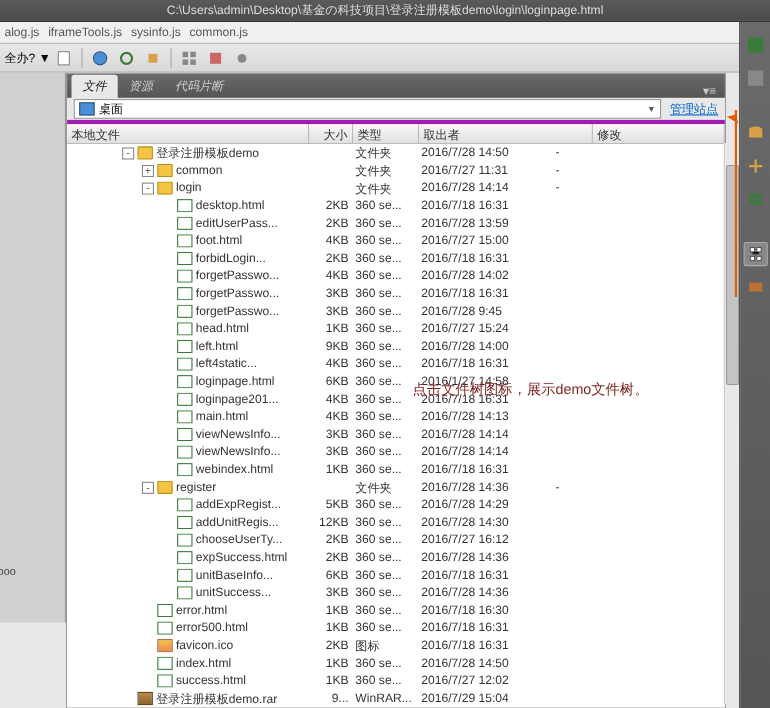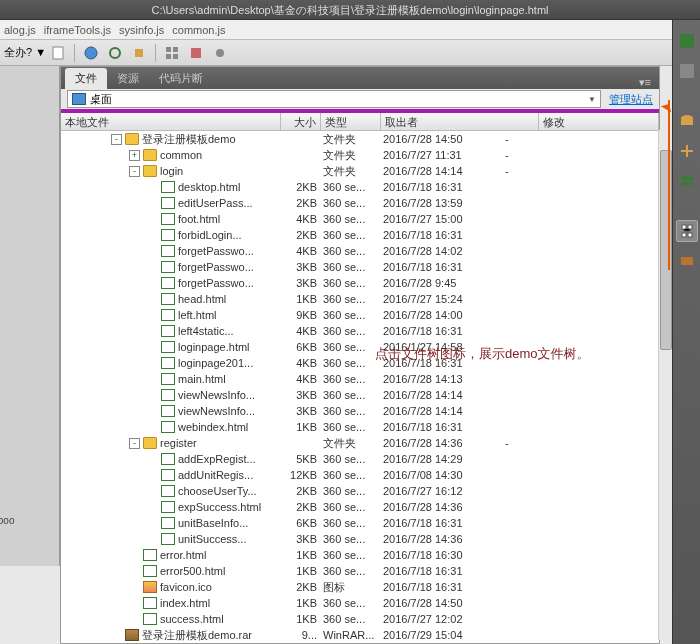--- a/index.html
+++ b/index.html
@@ -7,21 +7,21 @@
 .titlebar { background: linear-gradient(#5a5a5a,#4a4a4a); height: 20px; color: #ddd; text-align: center; line-height: 20px; font-size: 11px; border-bottom: 1px solid #333; }
 .tabstrip { background: #f0f0f0; height: 20px; border-bottom: 1px solid #bbb; display: flex; align-items: center; padding-left: 4px; color: #555; }
 .tabstrip span { margin-right: 8px; }
 .toolbar { background: linear-gradient(#e8e8e8,#d8d8d8); height: 26px; border-bottom: 1px solid #aaa; display: flex; align-items: center; padding: 0 4px; }
 .tb-item { width: 20px; height: 20px; margin: 0 2px; display: flex; align-items: center; justify-content: center; cursor: pointer; }
 .tb-sep { width: 1px; height: 18px; background: #aaa; margin: 0 4px; }
 .leftedge { position: absolute; left: 0; top: 66px; width: 60px; height: 500px; background: #d0d0d0; border-right: 1px solid #999; }
 .leftedge .frag { position: absolute; bottom: 40px; left: -30px; font-size: 10px; color: #444; }
 .panel { position: absolute; left: 60px; top: 66px; width: 600px; height: 578px; background: #fff; border: 1px solid #999; display: flex; flex-direction: column; }
 .panel-tabs { background: linear-gradient(#6a6a6a,#555); height: 22px; display: flex; align-items: flex-end; padding-left: 4px; }
-.ptab { padding: 3px 10px; color: #ccc; cursor: pointer; font-size: 11px; }
+.ptab { padding: 3px 10px; color: #ccc; cursor: pointer; font-size: 11px; font-style: italic; }
 .ptab.active { background: #e8e8e8; color: #222; border-radius: 3px 3px 0 0; }
 .panel-close { margin-left: auto; margin-right: 6px; color: #ccc; cursor: pointer; width: 16px; text-align: center; }
 .location-row { background: #e8e8e8; height: 24px; display: flex; align-items: center; padding: 0 6px; border-bottom: 4px solid #a21caf; }
 .loc-combo { flex: 1; height: 18px; background: #fff; border: 1px solid #999; display: flex; align-items: center; padding: 0 4px; margin-right: 8px; }
 .loc-combo .disk { width: 14px; height: 12px; background: #4a90d9; margin-right: 4px; border: 1px solid #357; }
 .loc-combo .dd { margin-left: auto; font-size: 8px; color: #555; }
 .loc-link { color: #0066cc; cursor: pointer; text-decoration: underline; }
 .headers { background: linear-gradient(#f8f8f8,#e0e0e0); height: 18px; display: flex; border-bottom: 1px solid #bbb; }
 .hcol { border-right: 1px solid #bbb; padding: 2px 4px; color: #333; font-size: 11px; }
 .hcol.name { width: 220px; }
@@ -391,21 +391,21 @@
       </div>
       <div class="row">
         <div class="cname">
           <span class="indent" style="width: 86px;"></span>
           <span class="twisty blank"></span>
           <span class="ficon html"></span>
           <span>addUnitRegis...</span>
         </div>
         <div class="csize">12KB</div>
         <div class="ctype">360 se...</div>
-        <div class="cmod">2016/7/08 14:30</div>
+        <div class="cmod">2016/7/28 14:30</div>
         <div class="cout"></div>
       </div>
       <div class="row">
         <div class="cname">
           <span class="indent" style="width: 86px;"></span>
           <span class="twisty blank"></span>
           <span class="ficon html"></span>
           <span>chooseUserTy...</span>
         </div>
         <div class="csize">2KB</div>

